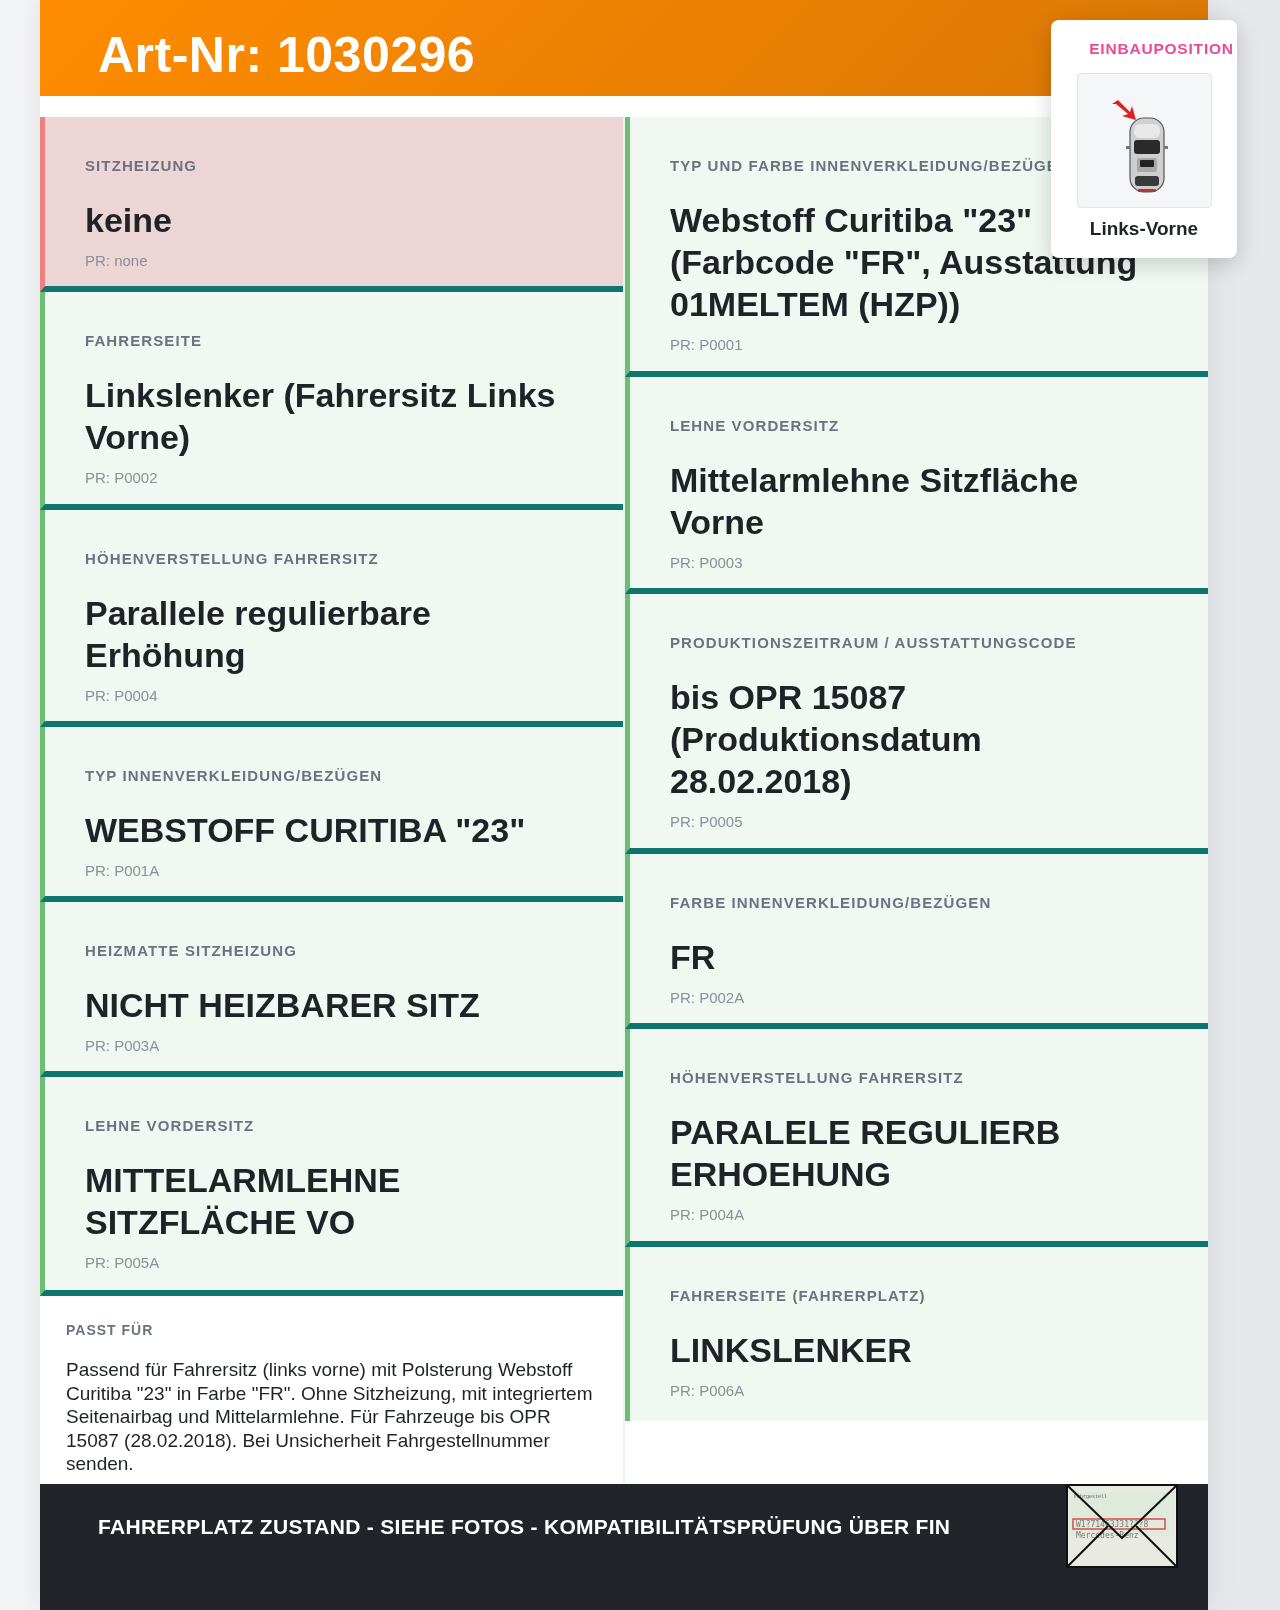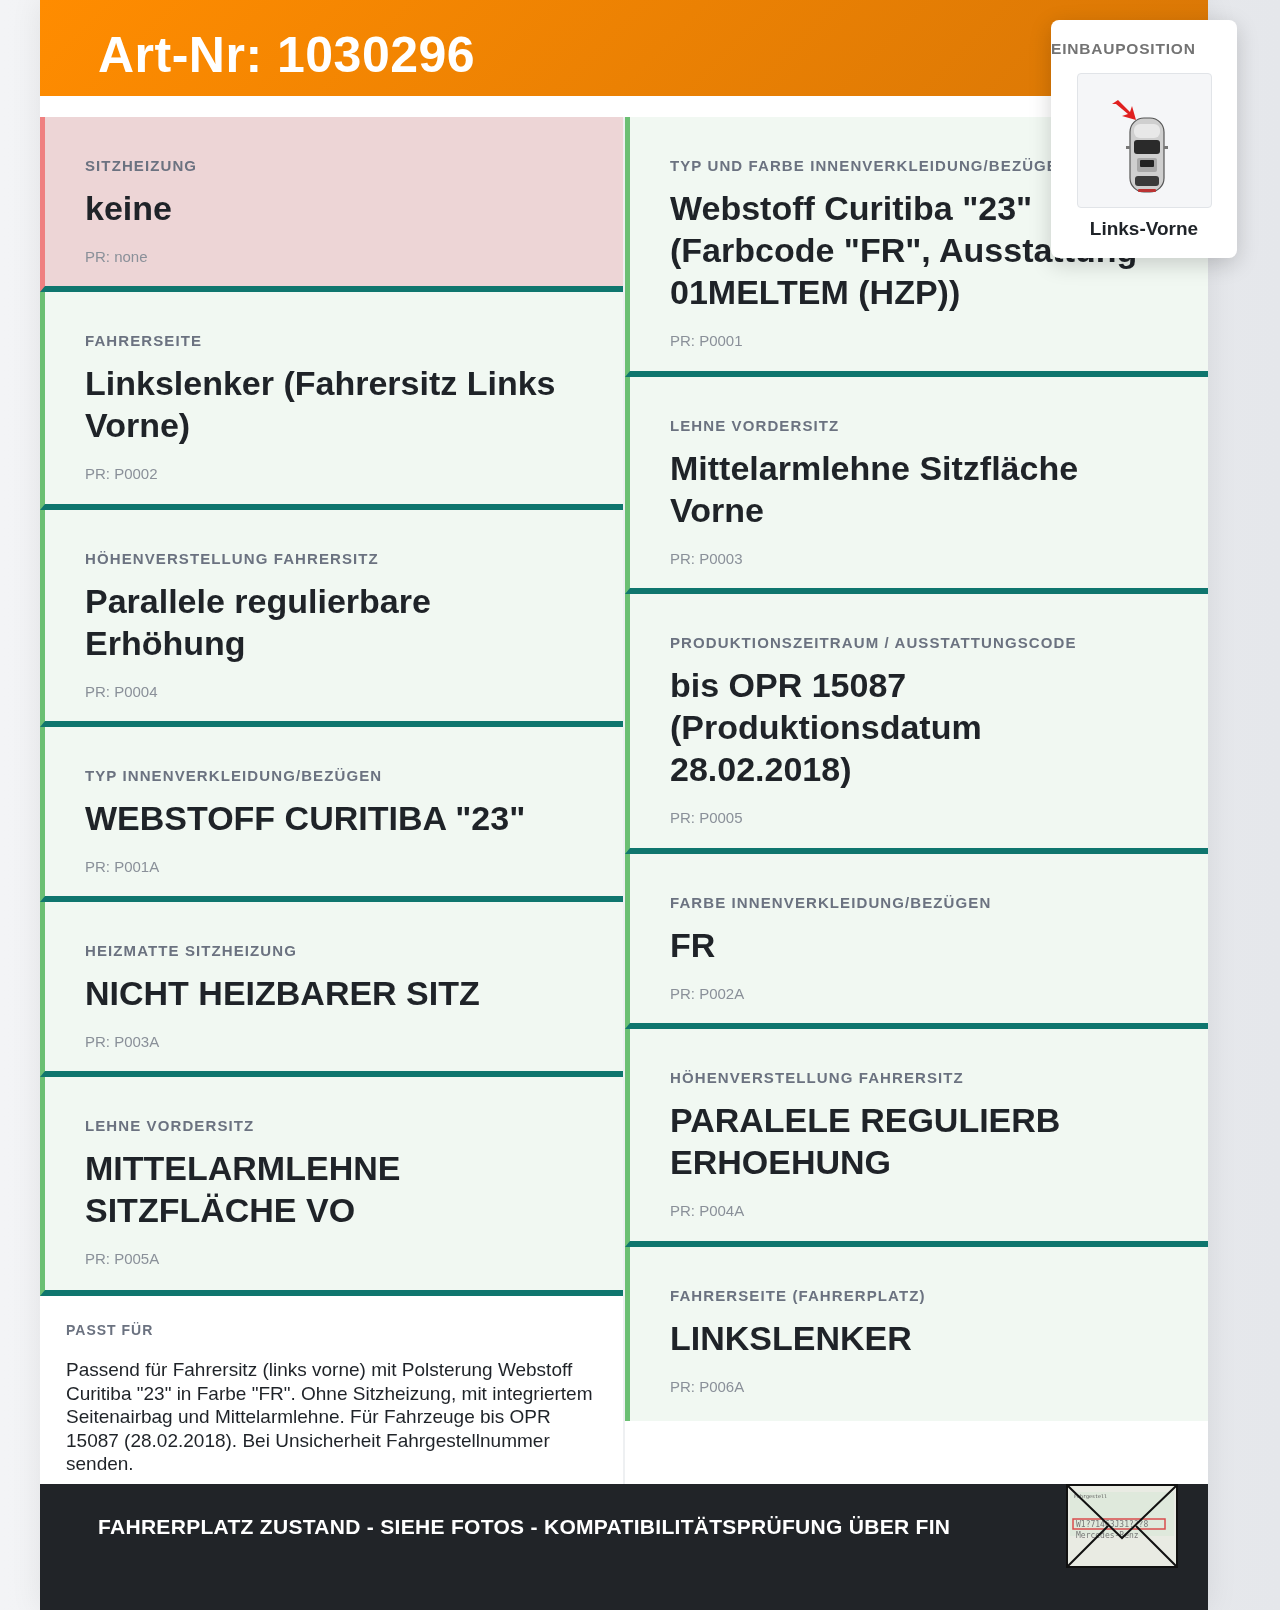--- a/index.html
+++ b/index.html
@@ -42,25 +42,25 @@
   }
   .item.warn {
     background: #edd5d6;
     border-left-color: #ef8080;
   }
   .item-label {
     color: #6b7280; font-size: 15px; font-weight: 700; letter-spacing: 1.1px;
     text-transform: uppercase; line-height: 18px;
   }
   .item-value {
-    margin-top: 12px;
+    margin-top: 24px;
     color: #1f2328; font-size: 34px; font-weight: 700; line-height: 42px;
   }
   .item-pr {
-    margin-top: 18px;
+    margin-top: 10px;
     color: #8a9099; font-size: 15px; line-height: 20px;
   }
   .fits {
     position: absolute; left: 0; top: 1179px; width: 583px;
     padding: 25px 22px 0 26px;
   }
   .fits-label {
     color: #6b7280; font-size: 14px; font-weight: 700; letter-spacing: 1px;
     line-height: 18px;
   }
@@ -82,22 +82,22 @@
     background: #eae8e2; border: 2px solid #111;
   }
   .fin-icon svg { position: absolute; left: 0; top: 0; }
   .popover {
     position: absolute; left: 1011px; top: 20px; width: 186px; height: 238px;
     background: #ffffff; border-radius: 8px;
     box-shadow: 0 6px 22px rgba(0,0,0,0.18);
     z-index: 5;
   }
   .popover-title {
-    position: absolute; left: 0; top: 40px; width: 221px; text-align: left;
-    color: #737373; font-size: 15.5px; font-weight: 700; letter-spacing: 0.8px;
+    position: absolute; left: 0; top: 40px; width: 221px; text-align: center;
+    color: #ec4899; font-size: 15.5px; font-weight: 700; letter-spacing: 0.8px;
     line-height: 18px;
   }
   .popover-image {
     position: absolute; left: 26px; top: 53px; width: 135px; height: 135px;
     background: #f5f6f8; border: 1px solid #e1e4e8; border-radius: 4px;
     top: 73px;
   }
   .popover-caption {
     position: absolute; left: 0; top: 220px; width: 186px; text-align: center;
     color: #1f2328; font-size: 19px; font-weight: 700; line-height: 18px;

